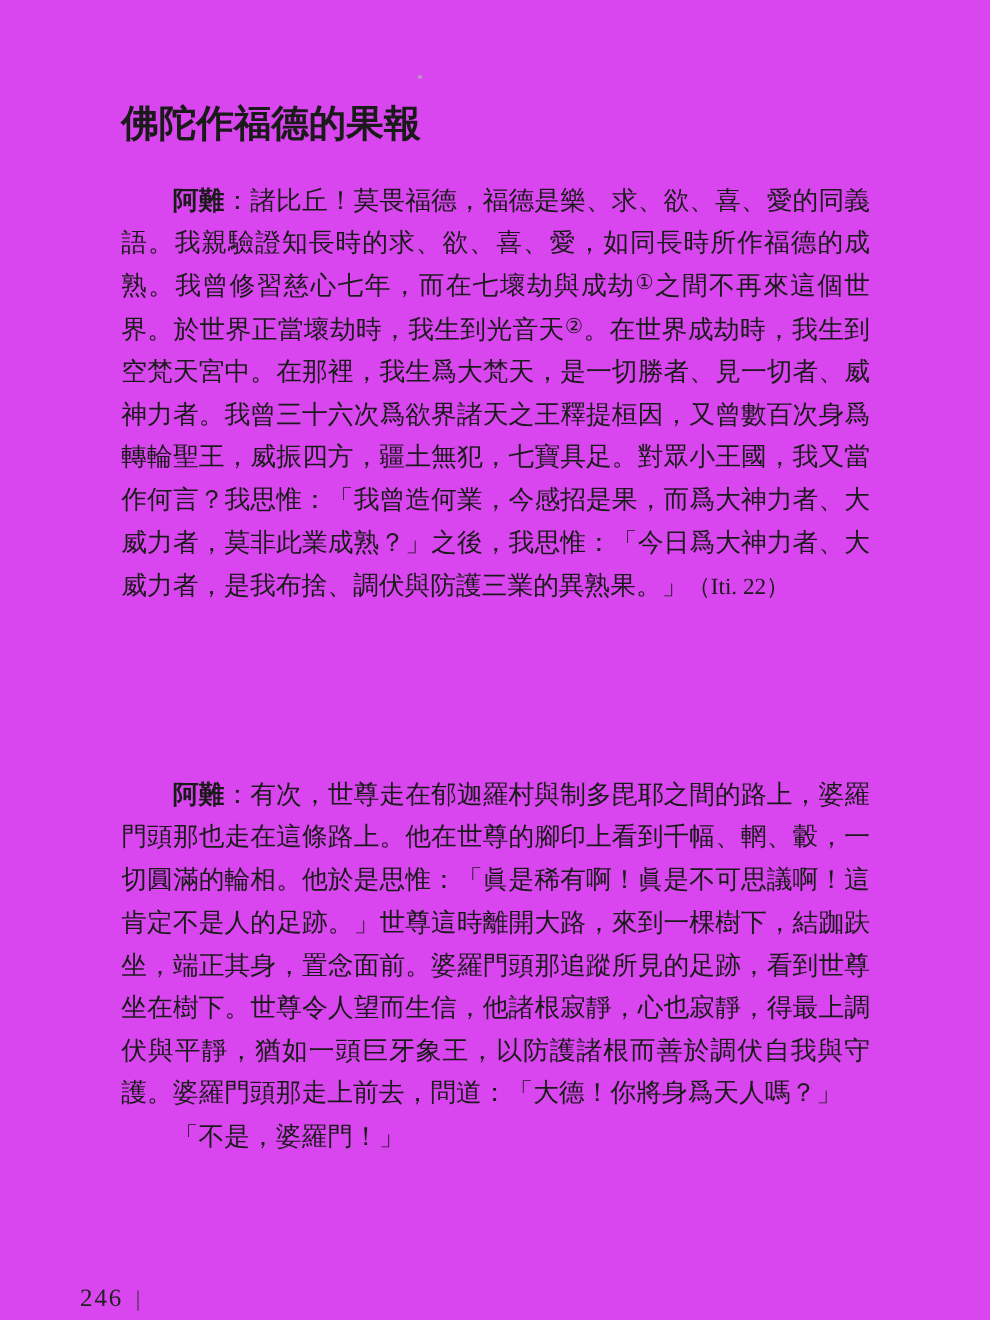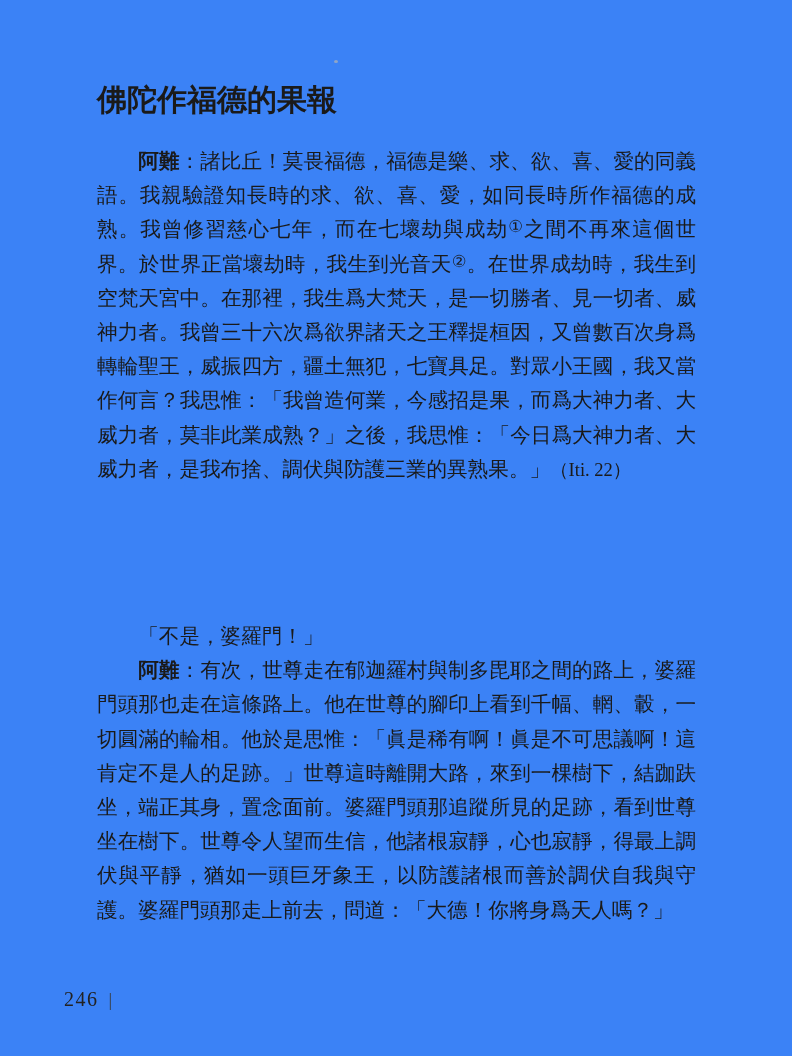--- a/index.html
+++ b/index.html
@@ -1,21 +1,21 @@
 <!DOCTYPE html>
 <html><head>
 <meta charset="utf-8">
 <style>
   html, body { margin: 0; padding: 0; background: #e8e8e8; }
   .page {
     position: relative;
     width: 792px;
     height: 1056px;
     margin: 0 auto;
-    background: #3b82f6;
+    background: #d946ef;
     font-family: "Liberation Serif", "DejaVu Serif", serif;
     color: #1a1a1a;
     overflow: hidden;
   }
   .speck {
     position: absolute;
     left: 334px; top: 60px;
     width: 4px; height: 3px;
     background: #b4b4b4;
     border-radius: 50%;
@@ -51,21 +51,21 @@
   .run-bold { font-weight: bold; }
   .run-note {
     font-size: 0.8em;
     vertical-align: 0.22em;
     line-height: 0;
   }
   .run-citation { font-size: 0.9em; }
   .folio {
     position: absolute;
     left: 64px;
-    top: 988px;
+    top: 1028px;
     font-size: 20px;
     line-height: 1.1;
     color: #222222;
     text-align: center;
   }
   .folio .num {
     letter-spacing: 1.5px;
     font-feature-settings: "onum" 1;
     font-variant-numeric: oldstyle-nums;
   }
@@ -83,21 +83,21 @@
   <div class="speck"></div>
 
   <h1 class="heading" id="heading-1">佛陀作福德的果報</h1>
 
   <div class="bodyblock" id="para-block-1">
     <p><span class="run-bold">阿難</span><span class="run-normal">：諸比丘！莫畏福德，福德是樂、求、欲、喜、愛的同義語。我親驗證知長時的求、欲、喜、愛，如同長時所作福德的成熟。我曾修習慈心七年，而在七壞劫與成劫</span><span class="run-note">①</span><span class="run-normal">之間不再來這個世界。於世界正當壞劫時，我生到光音天</span><span class="run-note">②</span><span class="run-normal">。在世界成劫時，我生到空梵天宮中。在那裡，我生爲大梵天，是一切勝者、見一切者、威神力者。我曾三十六次爲欲界諸天之王釋提桓因，又曾數百次身爲轉輪聖王，威振四方，疆土無犯，七寶具足。對眾小王國，我又當作何言？我思惟：「我曾造何業，今感招是果，而爲大神力者、大威力者，莫非此業成熟？」之後，我思惟：「今日爲大神力者、大威力者，是我布捨、調伏與防護三業的異熟果。」</span><span class="run-citation">（Iti. 22）</span></p>
   </div>
 
 
   <div class="bodyblock" id="para-block-2">
+    <p><span class="run-bold">阿難</span><span class="run-normal">：有次，世尊走在郁迦羅村與制多毘耶之間的路上，婆羅門頭那也走在這條路上。他在世尊的腳印上看到千幅、輞、轂，一切圓滿的輪相。他於是思惟：「眞是稀有啊！眞是不可思議啊！這肯定不是人的足跡。」世尊這時離開大路，來到一棵樹下，結跏趺坐，端正其身，置念面前。婆羅門頭那追蹤所見的足跡，看到世尊坐在樹下。世尊令人望而生信，他諸根寂靜，心也寂靜，得最上調伏與平靜，猶如一頭巨牙象王，以防護諸根而善於調伏自我與守護。婆羅門頭那走上前去，問道：「大德！你將身爲天人嗎？」</span></p>
     <p><span class="run-normal">「不是，婆羅門！」</span></p>
-    <p><span class="run-bold">阿難</span><span class="run-normal">：有次，世尊走在郁迦羅村與制多毘耶之間的路上，婆羅門頭那也走在這條路上。他在世尊的腳印上看到千幅、輞、轂，一切圓滿的輪相。他於是思惟：「眞是稀有啊！眞是不可思議啊！這肯定不是人的足跡。」世尊這時離開大路，來到一棵樹下，結跏趺坐，端正其身，置念面前。婆羅門頭那追蹤所見的足跡，看到世尊坐在樹下。世尊令人望而生信，他諸根寂靜，心也寂靜，得最上調伏與平靜，猶如一頭巨牙象王，以防護諸根而善於調伏自我與守護。婆羅門頭那走上前去，問道：「大德！你將身爲天人嗎？」</span></p>
   </div>
 
   <div class="folio">
     <span class="num">246</span><span class="sep">|</span>
   </div>
 
 </div>
 
 </body></html>

